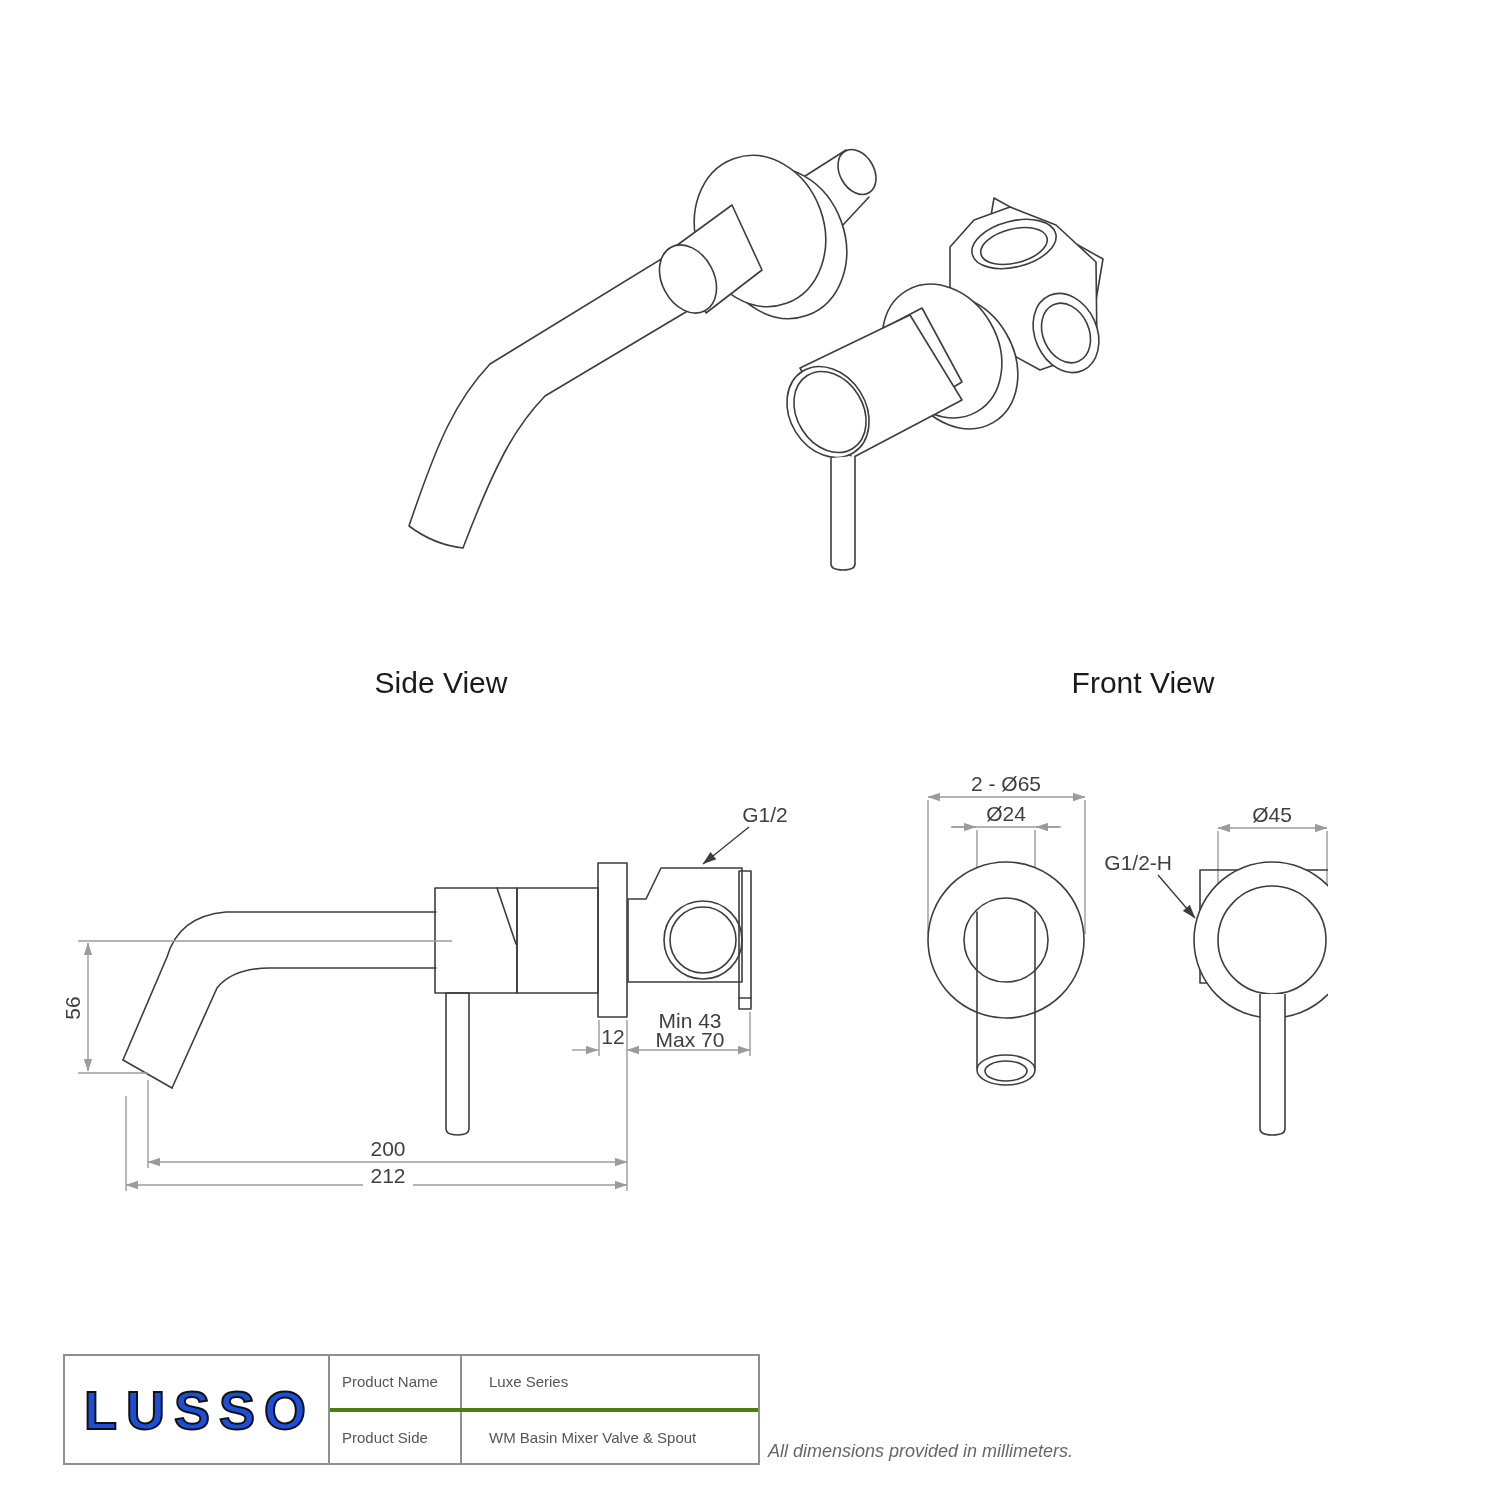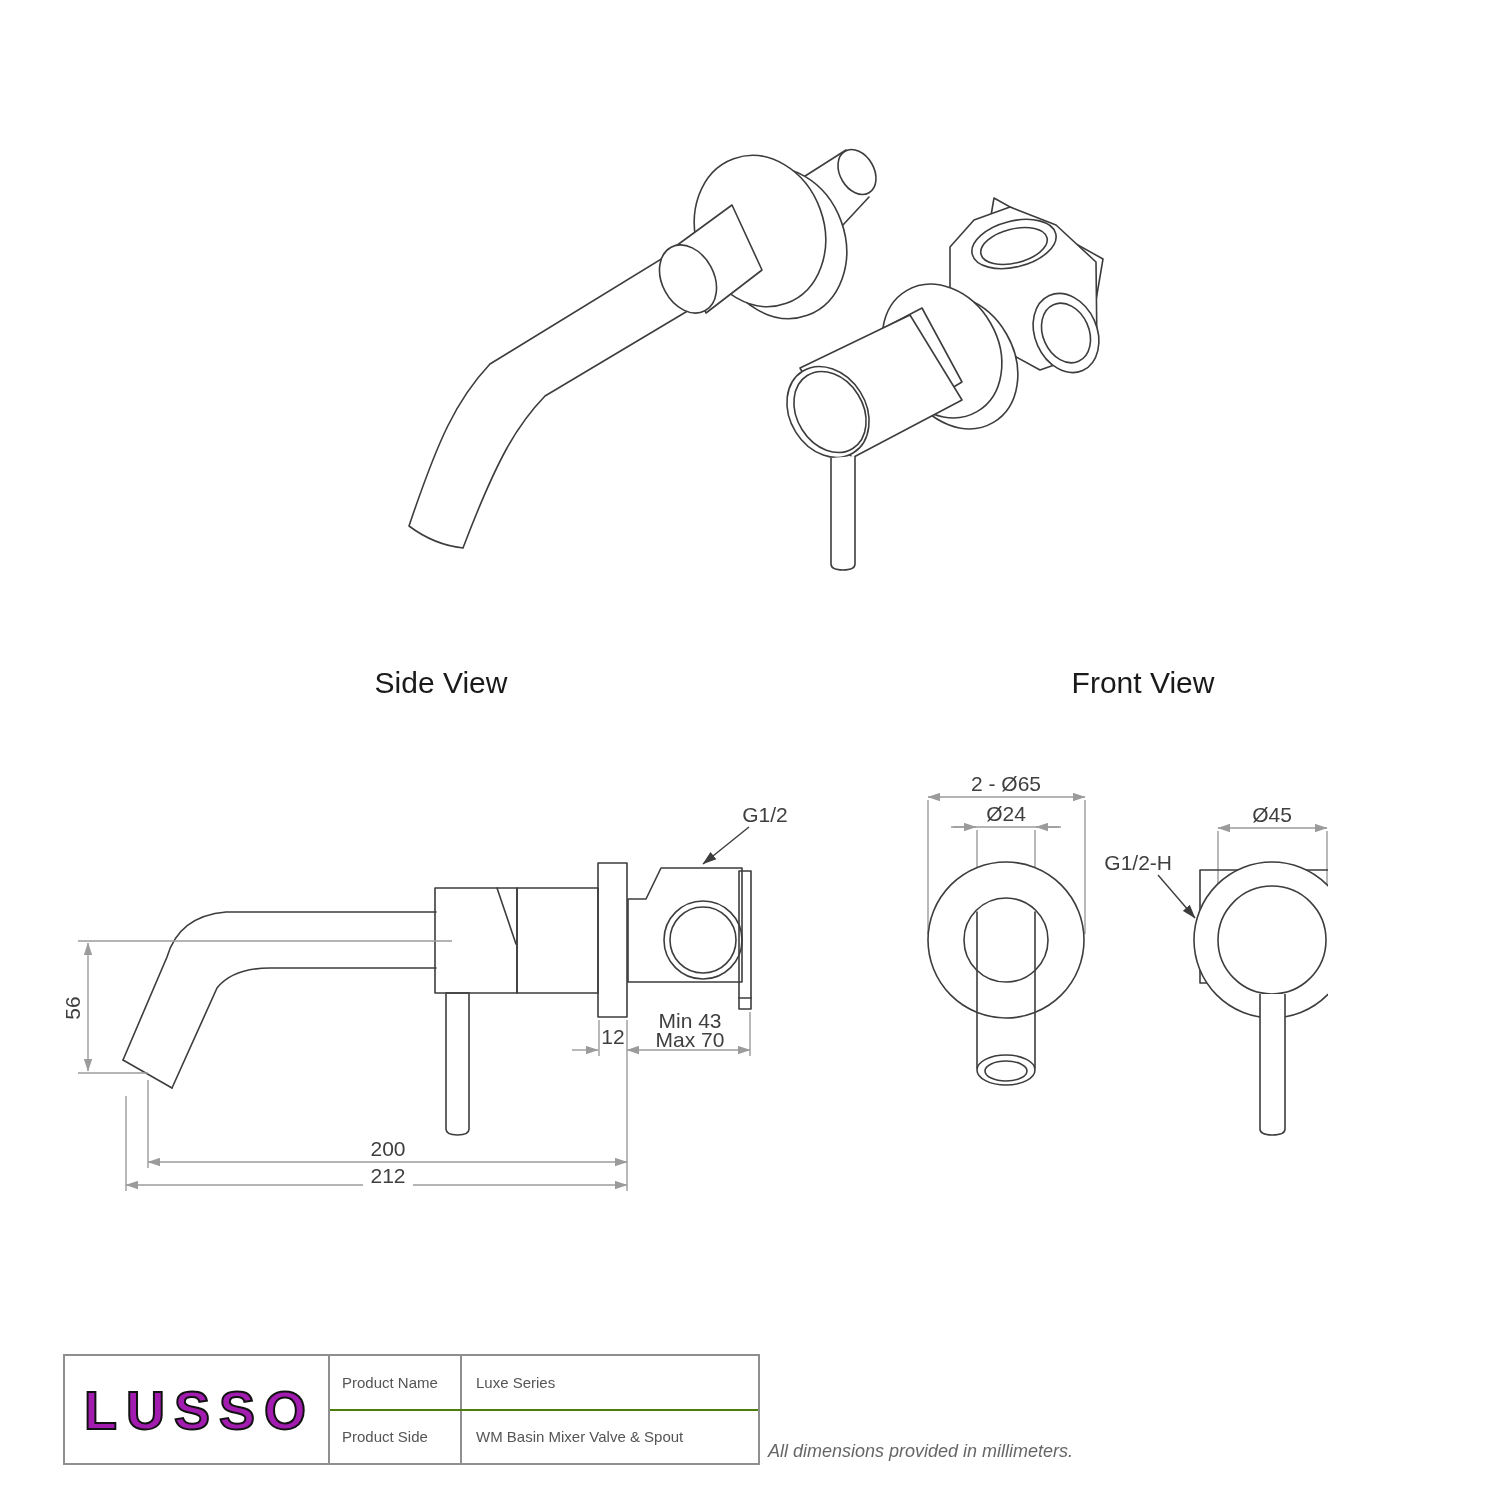--- a/index.html
+++ b/index.html
@@ -10,28 +10,28 @@
   svg text.viewlabel{font-size:30px;fill:#1a1a1a;}
   .obj{stroke:#3d3d3d;stroke-width:1.6;fill:none;stroke-linejoin:round;stroke-linecap:round;}
   .objf{stroke:#3d3d3d;stroke-width:1.6;fill:#ffffff;stroke-linejoin:round;}
   .dim{stroke:#9b9b9b;stroke-width:1.4;fill:none;}
   .lead{stroke:#3d3d3d;stroke-width:1.4;fill:none;}
   
   .title-block{position:absolute;left:63px;top:1354px;width:697px;height:111px;
     border:2px solid #8f8f8f;box-sizing:border-box;display:flex;background:#fff;}
   .tb-logo{width:265px;border-right:2px solid #8f8f8f;box-sizing:border-box;
     display:flex;align-items:center;justify-content:center;}
-  .tb-logo span{font-size:54px;font-weight:bold;letter-spacing:9px;color:#a21caf;
+  .tb-logo span{font-size:54px;font-weight:bold;letter-spacing:9px;color:#1d4ed8;
     -webkit-text-stroke:2px #111;line-height:1;padding-left:6px;}
   .tb-rows{flex:1;display:flex;flex-direction:column;}
   .tb-row{flex:1;display:flex;box-sizing:border-box;}
-  .tb-row:first-child{border-bottom:2px solid #4d7c0f;}
+  .tb-row:first-child{border-bottom:4px solid #4d7c0f;}
   .tb-label{width:132px;border-right:2px solid #8f8f8f;box-sizing:border-box;
     display:flex;align-items:center;padding-left:12px;color:#555;font-size:15px;}
-  .tb-value{flex:1;display:flex;align-items:center;padding-left:14px;color:#555;font-size:15px;}
+  .tb-value{flex:1;display:flex;align-items:center;padding-left:27px;color:#555;font-size:15px;}
   .note{position:absolute;left:768px;top:1441px;width:310px;font-size:18px;
     font-style:italic;color:#666;}
 </style>
 </head>
 <body>
 
 <div id="stage">
 
   <svg id="drawing" width="1500" height="1500" viewBox="0 0 1500 1500">
     <defs>

